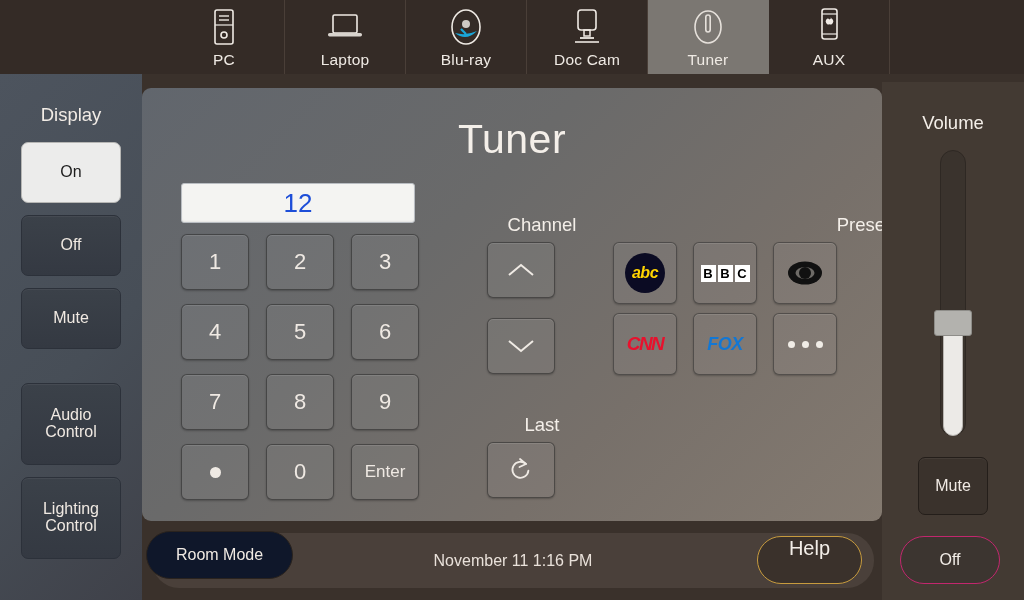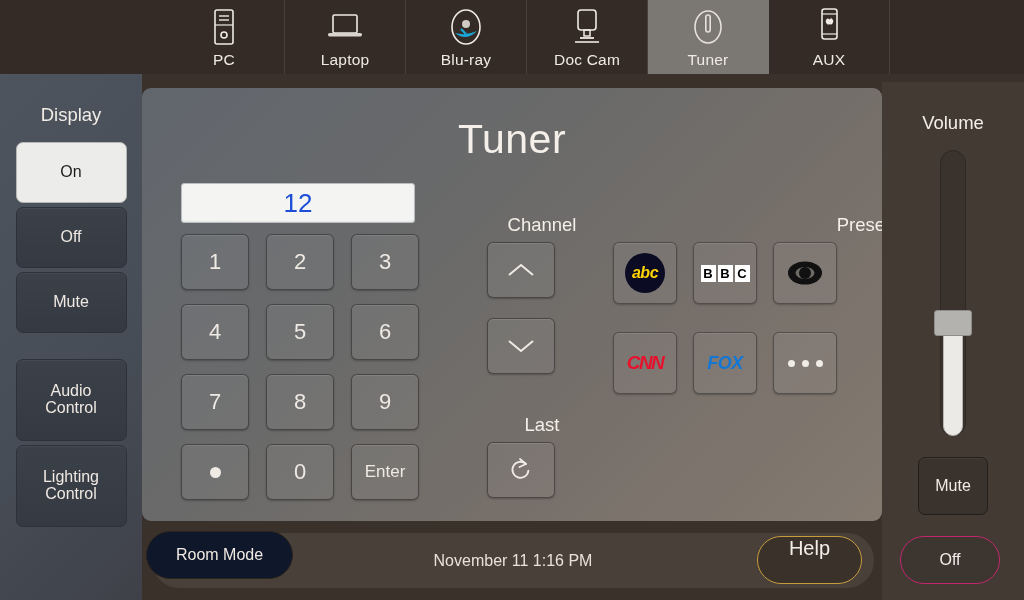--- a/index.html
+++ b/index.html
@@ -44,21 +44,21 @@
   .sidebar {
     position: absolute; left: 0; top: 74px; width: 142px; height: 526px;
     background: linear-gradient(135deg,#4d545e 0%, #474e57 55%, #3f4149 100%);
     padding-top: 30px;
   }
   .sidebar-title {
     text-align: center; color: #f2ece6; font-size: 18.5px;
     margin-bottom: 16px;
   }
   .side-btn {
-    width: 111px; margin: 0 auto 4px auto;
+    width: 100px; margin: 0 auto 12px auto;
     border-radius: 7px;
     display: flex; align-items: center; justify-content: center;
     text-align: center;
     color: #f0e9e2; font-size: 16px; line-height: 1.06;
     background: linear-gradient(180deg,#3b4149 0%, #343942 100%);
     border: 1px solid #2c3views;
     border: 1px solid #2c313a;
     box-shadow: inset 0 1px 0 rgba(255,255,255,.05);
     cursor: pointer;
   }
@@ -137,21 +137,21 @@
     margin-bottom: 20px; cursor: pointer;
   }
 
   
   .preset-label { left: 613px; top: 126px; width: 226px; }
   .presets {
     position: absolute; left: 471px; top: 154px;
     display: grid;
     grid-template-columns: repeat(3, 64px);
     grid-template-rows: repeat(2, 62px);
-    gap: 28px 16px;
+    gap: 9px 16px;
   }
   .preset {
     border-radius: 6px;
     border: 1px solid rgba(35,35,35,.5);
     background: rgba(255,255,255,.055);
     box-shadow: inset 0 1px 0 rgba(255,255,255,.10),
                 0 1px 2px rgba(0,0,0,.25);
     display: flex; align-items: center; justify-content: center;
     cursor: pointer;
   }

